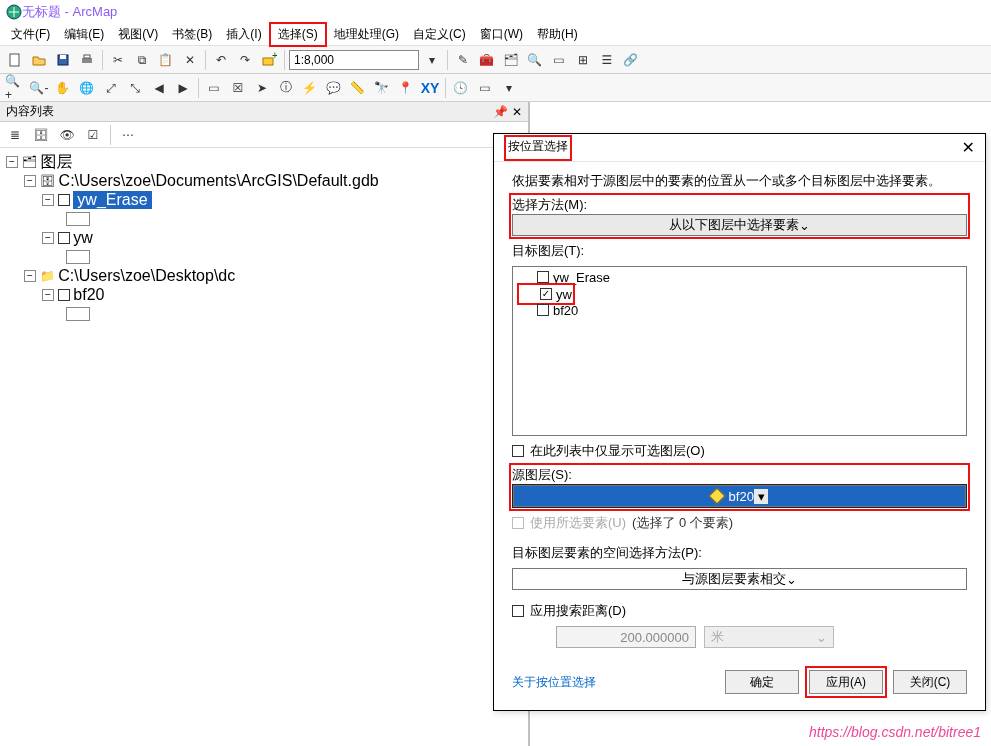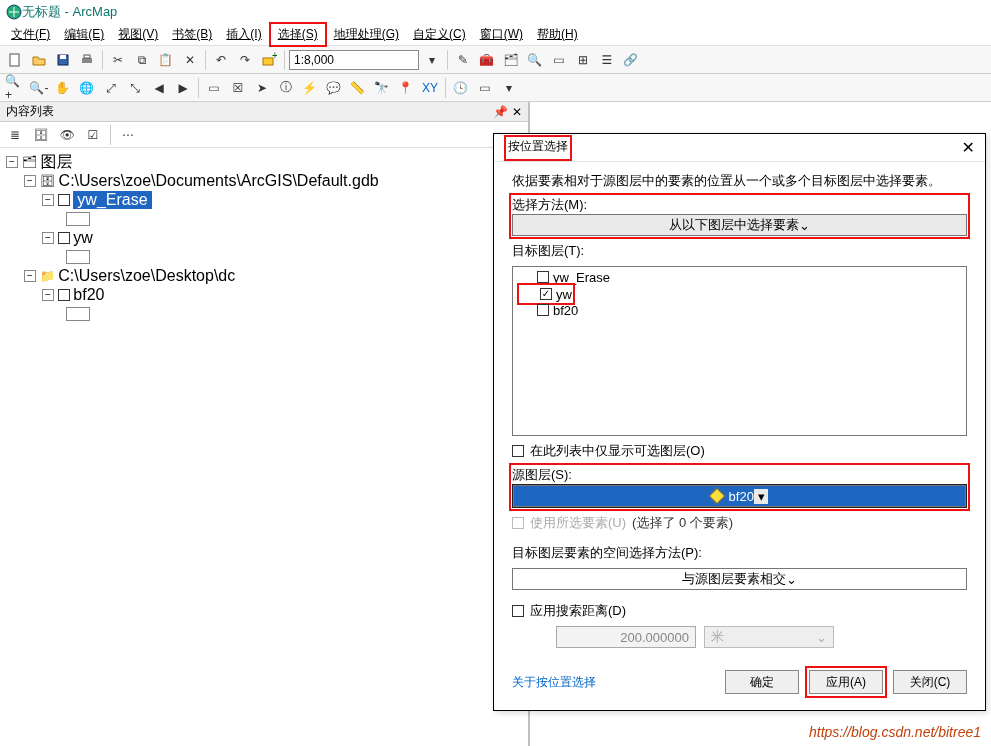--- a/index.html
+++ b/index.html
@@ -1,18 +1,18 @@
 <!DOCTYPE html>
 <html><head>
 <meta charset="utf-8">
 <style>
   * { box-sizing: border-box; font-family: "Microsoft YaHei", Tahoma, sans-serif; }
   body { margin: 0; padding: 0; background: #fff; width: 991px; height: 746px; overflow: hidden; font-size: 12px; color: #000; }
-  .titlebar { height: 24px; background: #fff; display: flex; align-items: center; padding-left: 6px; font-size: 13px; color: #0f766e; }
-  .menubar { height: 22px; display: flex; align-items: center; padding: 0 4px; border-bottom: 1px solid #e0e0e0; text-decoration: underline; }
+  .titlebar { height: 24px; background: #fff; display: flex; align-items: center; padding-left: 6px; font-size: 13px; color: #8b5cf6; }
+  .menubar { height: 22px; display: flex; align-items: center; padding: 0 4px; border-bottom: 1px solid #e0e0e0; }
   .menu-item { padding: 2px 7px; font-size: 12px; cursor: default; }
   .menu-item.hl { border: 2px solid #e11; }
   .toolbar { height: 28px; background: #f7f7f7; display: flex; align-items: center; padding: 0 4px; gap: 2px; border-bottom: 1px solid #d0d0d0; }
   .tbtn { width: 22px; height: 22px; display: flex; align-items: center; justify-content: center; color: #333; border: 1px solid transparent; }
   .tsep { width: 1px; height: 20px; background: #ccc; margin: 0 2px; }
   .scale-edit { width: 130px; height: 20px; border: 1px solid #888; background: #fff; padding: 0 4px; font-size: 12px; }
   .workarea { display: flex; height: calc(746px - 24px - 22px - 28px - 28px); }
   .toc { width: 530px; border-right: 2px solid #c0c0c0; display: flex; flex-direction: column; }
   .toc-header { height: 20px; background: #eee; border-bottom: 1px solid #ccc; display: flex; align-items: center; justify-content: space-between; padding: 0 6px; font-size: 12px; }
   .toc-header .ctrls { display: flex; gap: 4px; }
@@ -37,21 +37,21 @@
   .hl-box { border: 2px solid #e11; padding: 1px; margin: -3px; }
   .dd-hl { border: 1px solid #222; position: relative; }
   .dd-hl .combo { background: #1f66c1; color: #fff; border: 1px solid #767676; }
   .small-chk-row { display: flex; align-items: center; gap: 6px; }
   .numedit { width: 140px; height: 22px; border: 1px solid #aaa; padding: 0 6px; display: flex; align-items: center; background: #f3f3f3; color: #888; justify-content: flex-end; margin-left: 24px; }
   .unit { width: 130px; height: 22px; border: 1px solid #bbb; background: #eee; color: #aaa; display: flex; align-items: center; padding: 0 6px; justify-content: space-between; }
   .link { color: #06c; cursor: pointer; }
   .dlg-foot { padding: 10px 18px 16px 18px; display: flex; align-items: center; gap: 10px; }
   .btn { width: 74px; height: 24px; border: 1px solid #888; background: #efefef; display: flex; align-items: center; justify-content: center; }
   .btn.hl { outline: 2px solid #e11; outline-offset: 2px; }
-  .watermark { position: absolute; right: 10px; bottom: 6px; color: #c2410c; font-size: 14px; font-style: italic; }
+  .watermark { position: absolute; right: 10px; bottom: 6px; color: #ec4899; font-size: 14px; font-style: italic; }
   svg.ico { width: 16px; height: 16px; }
 </style>
 </head>
 <body>
 
 <div class="titlebar">
   <svg class="ico" viewBox="0 0 16 16">
       <circle cx="8" cy="8" r="7" fill="#2a7" stroke="#146" stroke-width="1"></circle>
       <path d="M3 8h10M8 3v10" stroke="#fff" stroke-width="1"></path>
     </svg>
@@ -134,21 +134,21 @@
   <div class="tsep"></div>
   <div class="tbtn">▭</div>
   <div class="tbtn">☒</div>
   <div class="tbtn">➤</div>
   <div class="tbtn">ⓘ</div>
   <div class="tbtn">⚡</div>
   <div class="tbtn">💬</div>
   <div class="tbtn">📏</div>
   <div class="tbtn">🔭</div>
   <div class="tbtn">📍</div>
-  <div class="tbtn" style="color:#06c;font-weight:normal;font-size:12px">XY</div>
+  <div class="tbtn" style="color:#06c;font-weight:bold;font-size:14px">XY</div>
   <div class="tsep"></div>
   <div class="tbtn">🕓</div>
   <div class="tbtn">▭</div>
   <div class="tbtn">▾</div>
 </div>
 
 <div class="workarea">
   <div class="toc">
     <div class="toc-header">
       <span>内容列表</span>

